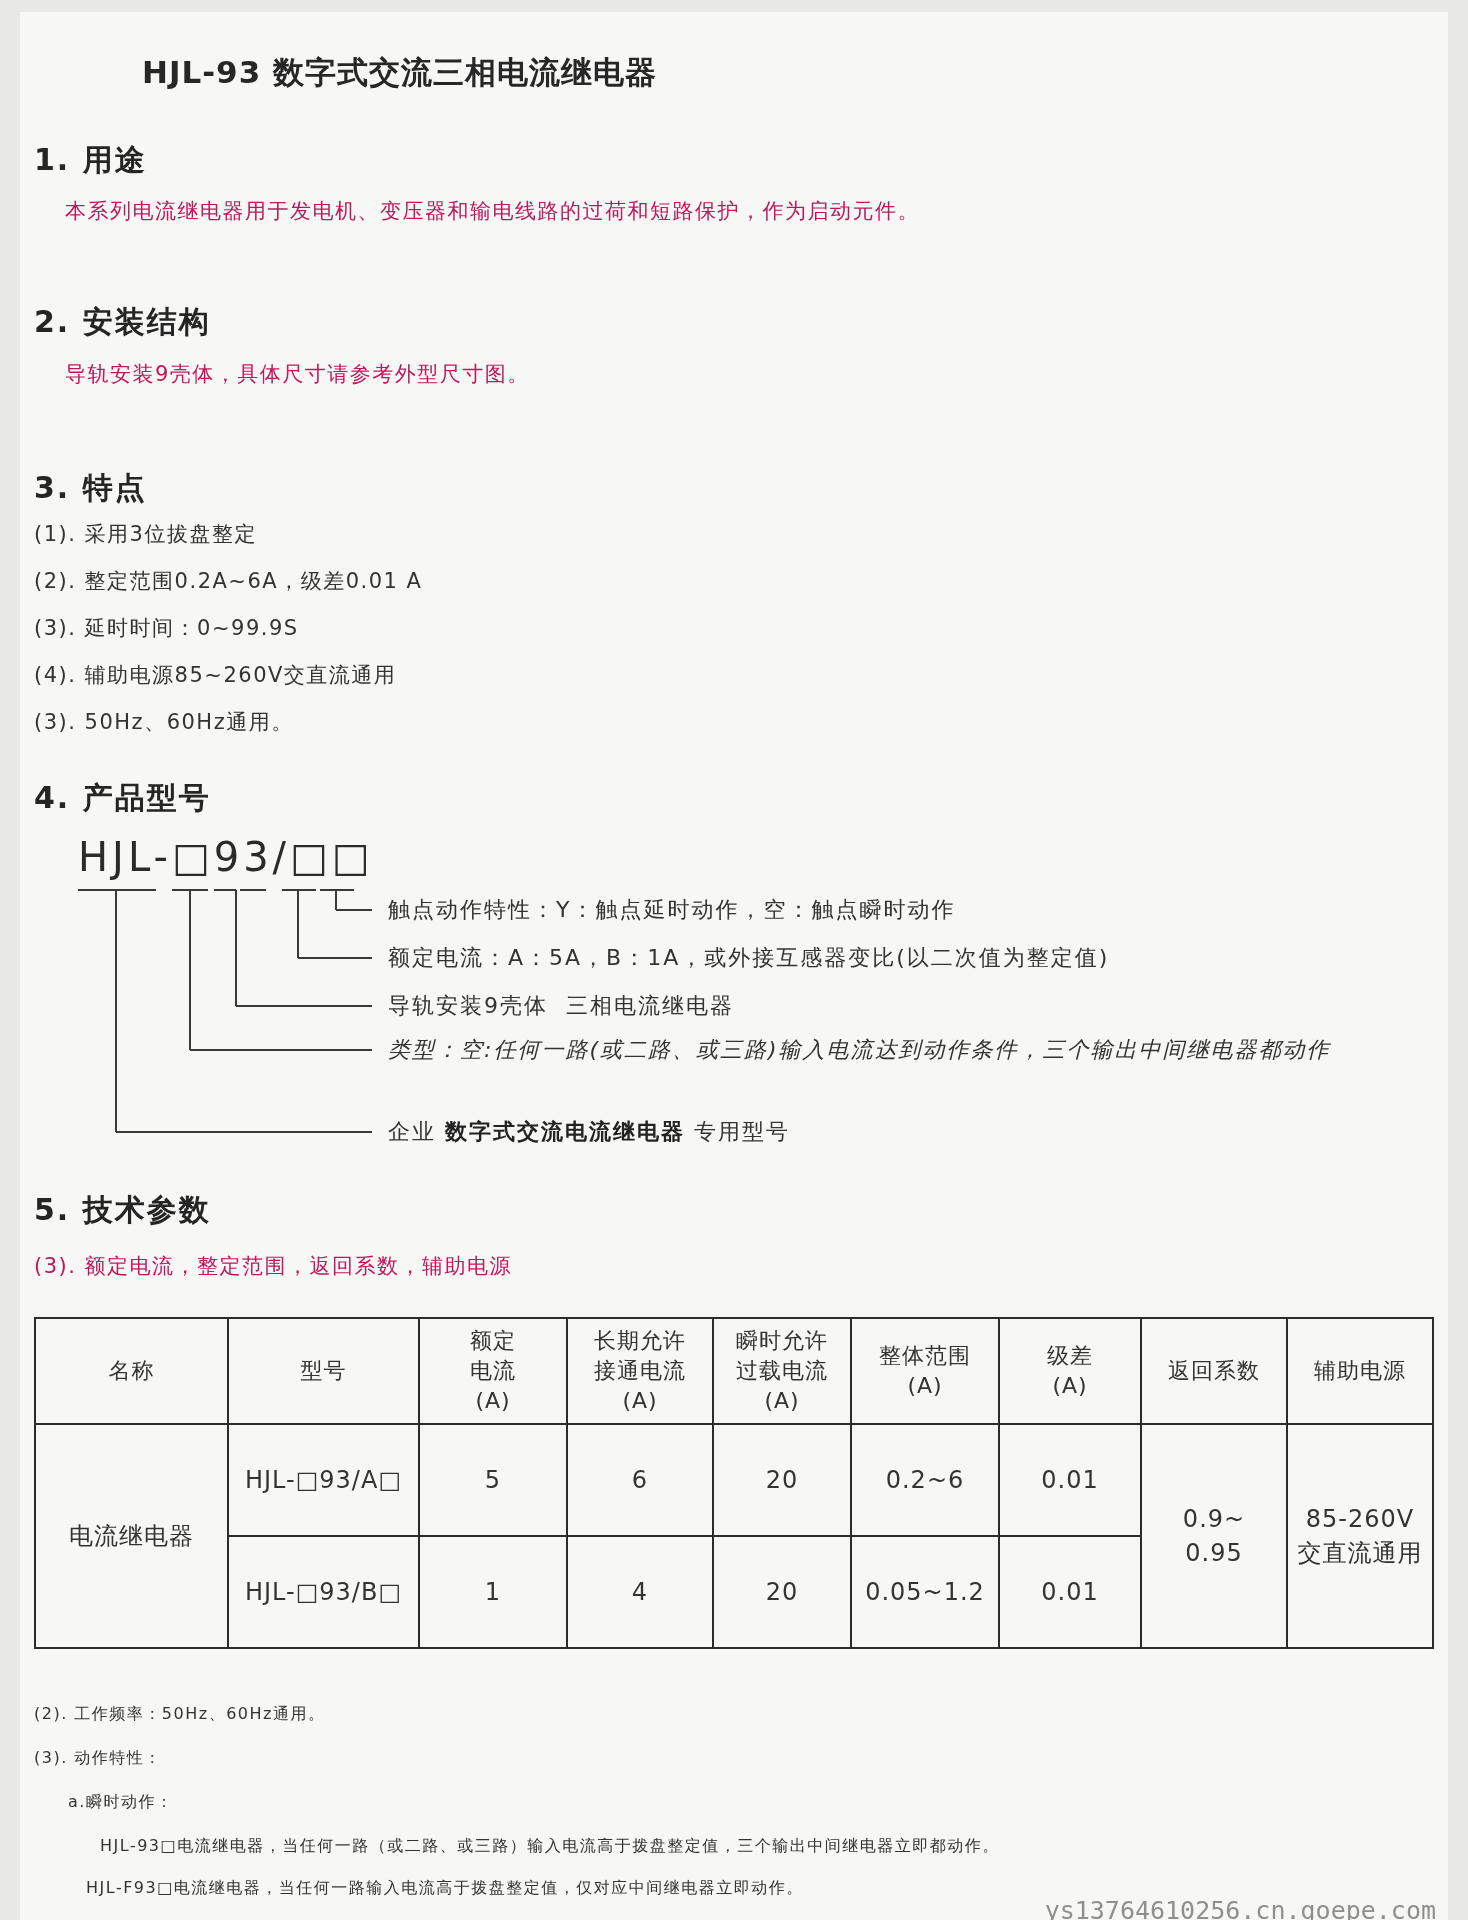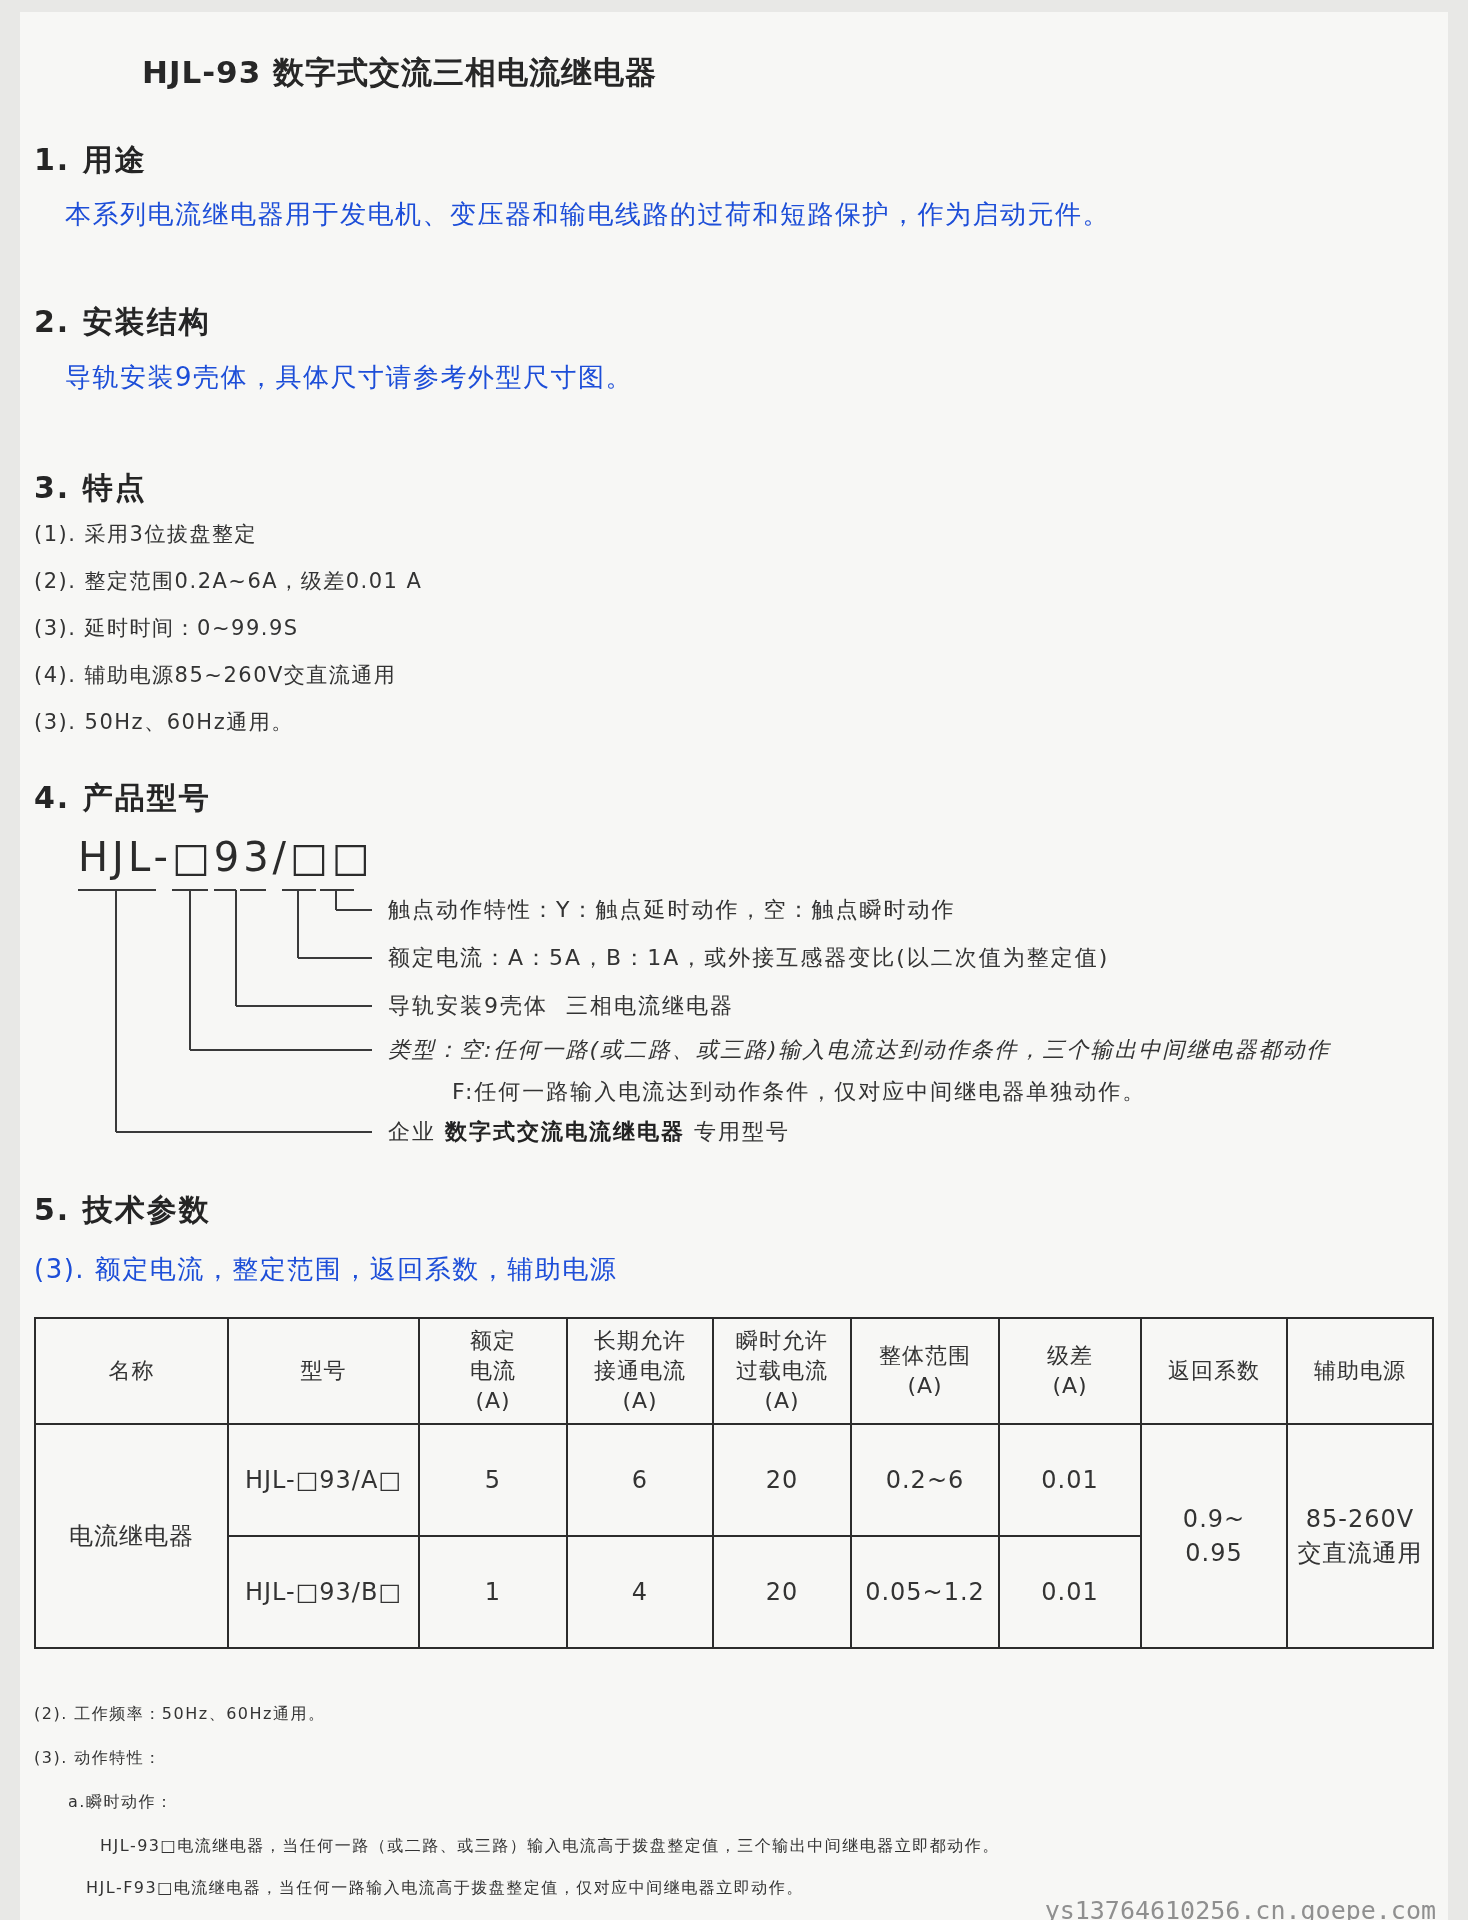--- a/index.html
+++ b/index.html
@@ -18,21 +18,21 @@
   .abs{position:absolute;}
   .doc-title{
     font-size:31px;font-weight:700;letter-spacing:1px;color:#272727;
     white-space:nowrap;
   }
   .sec-heading{
     font-size:30px;font-weight:700;letter-spacing:2px;color:#252525;
     white-space:nowrap;
   }
   .body-text{
-    font-size:26px;letter-spacing:1.5px;color:#1d4ed8;white-space:nowrap;
+    font-size:21px;letter-spacing:1.5px;color:#be185d;white-space:nowrap;
   }
   .feature-list{list-style:none;margin:0;padding:0;}
   .feature-list li{
     font-size:21px;letter-spacing:1.5px;color:#333;
     margin-bottom:19px;line-height:28px;white-space:nowrap;
   }
   .model-designation{
     font-size:40px;letter-spacing:4px;color:#2b2b2b;white-space:nowrap;
   }
   .callout{
@@ -108,21 +108,20 @@
       <line x1="216" y1="994" x2="352" y2="994"></line>
       <line x1="170" y1="1038" x2="352" y2="1038"></line>
       <line x1="96" y1="1120" x2="352" y2="1120"></line>
     </g>
   </svg>
 
   <div class="abs callout" style="left:368px;top:884px;">触点动作特性：Y：触点延时动作，空：触点瞬时动作</div>
   <div class="abs callout" style="left:368px;top:932px;">额定电流：A：5A，B：1A，或外接互感器变比(以二次值为整定值)</div>
   <div class="abs callout" style="left:368px;top:980px;">导轨安装9壳体  三相电流继电器</div>
   <div class="abs callout" style="left:368px;top:1024px;font-style:italic;">类型：空:任何一路(或二路、或三路)输入电流达到动作条件，三个输出中间继电器都动作</div>
-  <div class="abs callout" style="left:432px;top:1066px;">F:任何一路输入电流达到动作条件，仅对应中间继电器单独动作。</div>
   <div class="abs callout" style="left:368px;top:1106px;"><span>企业 </span><b>数字式交流电流继电器</b><span> 专用型号</span></div>
 
   <div class="abs sec-heading" style="left:14px;top:1178px;">5. 技术参数</div>
   <div class="abs body-text" style="left:14px;top:1240px;">(3). 额定电流，整定范围，返回系数，辅助电源</div>
 
   <table class="spec abs" style="left:14px;top:1305px;width:1398px;">
     <colgroup>
       <col style="width:193px">
         <col style="width:191px">
         <col style="width:148px">

